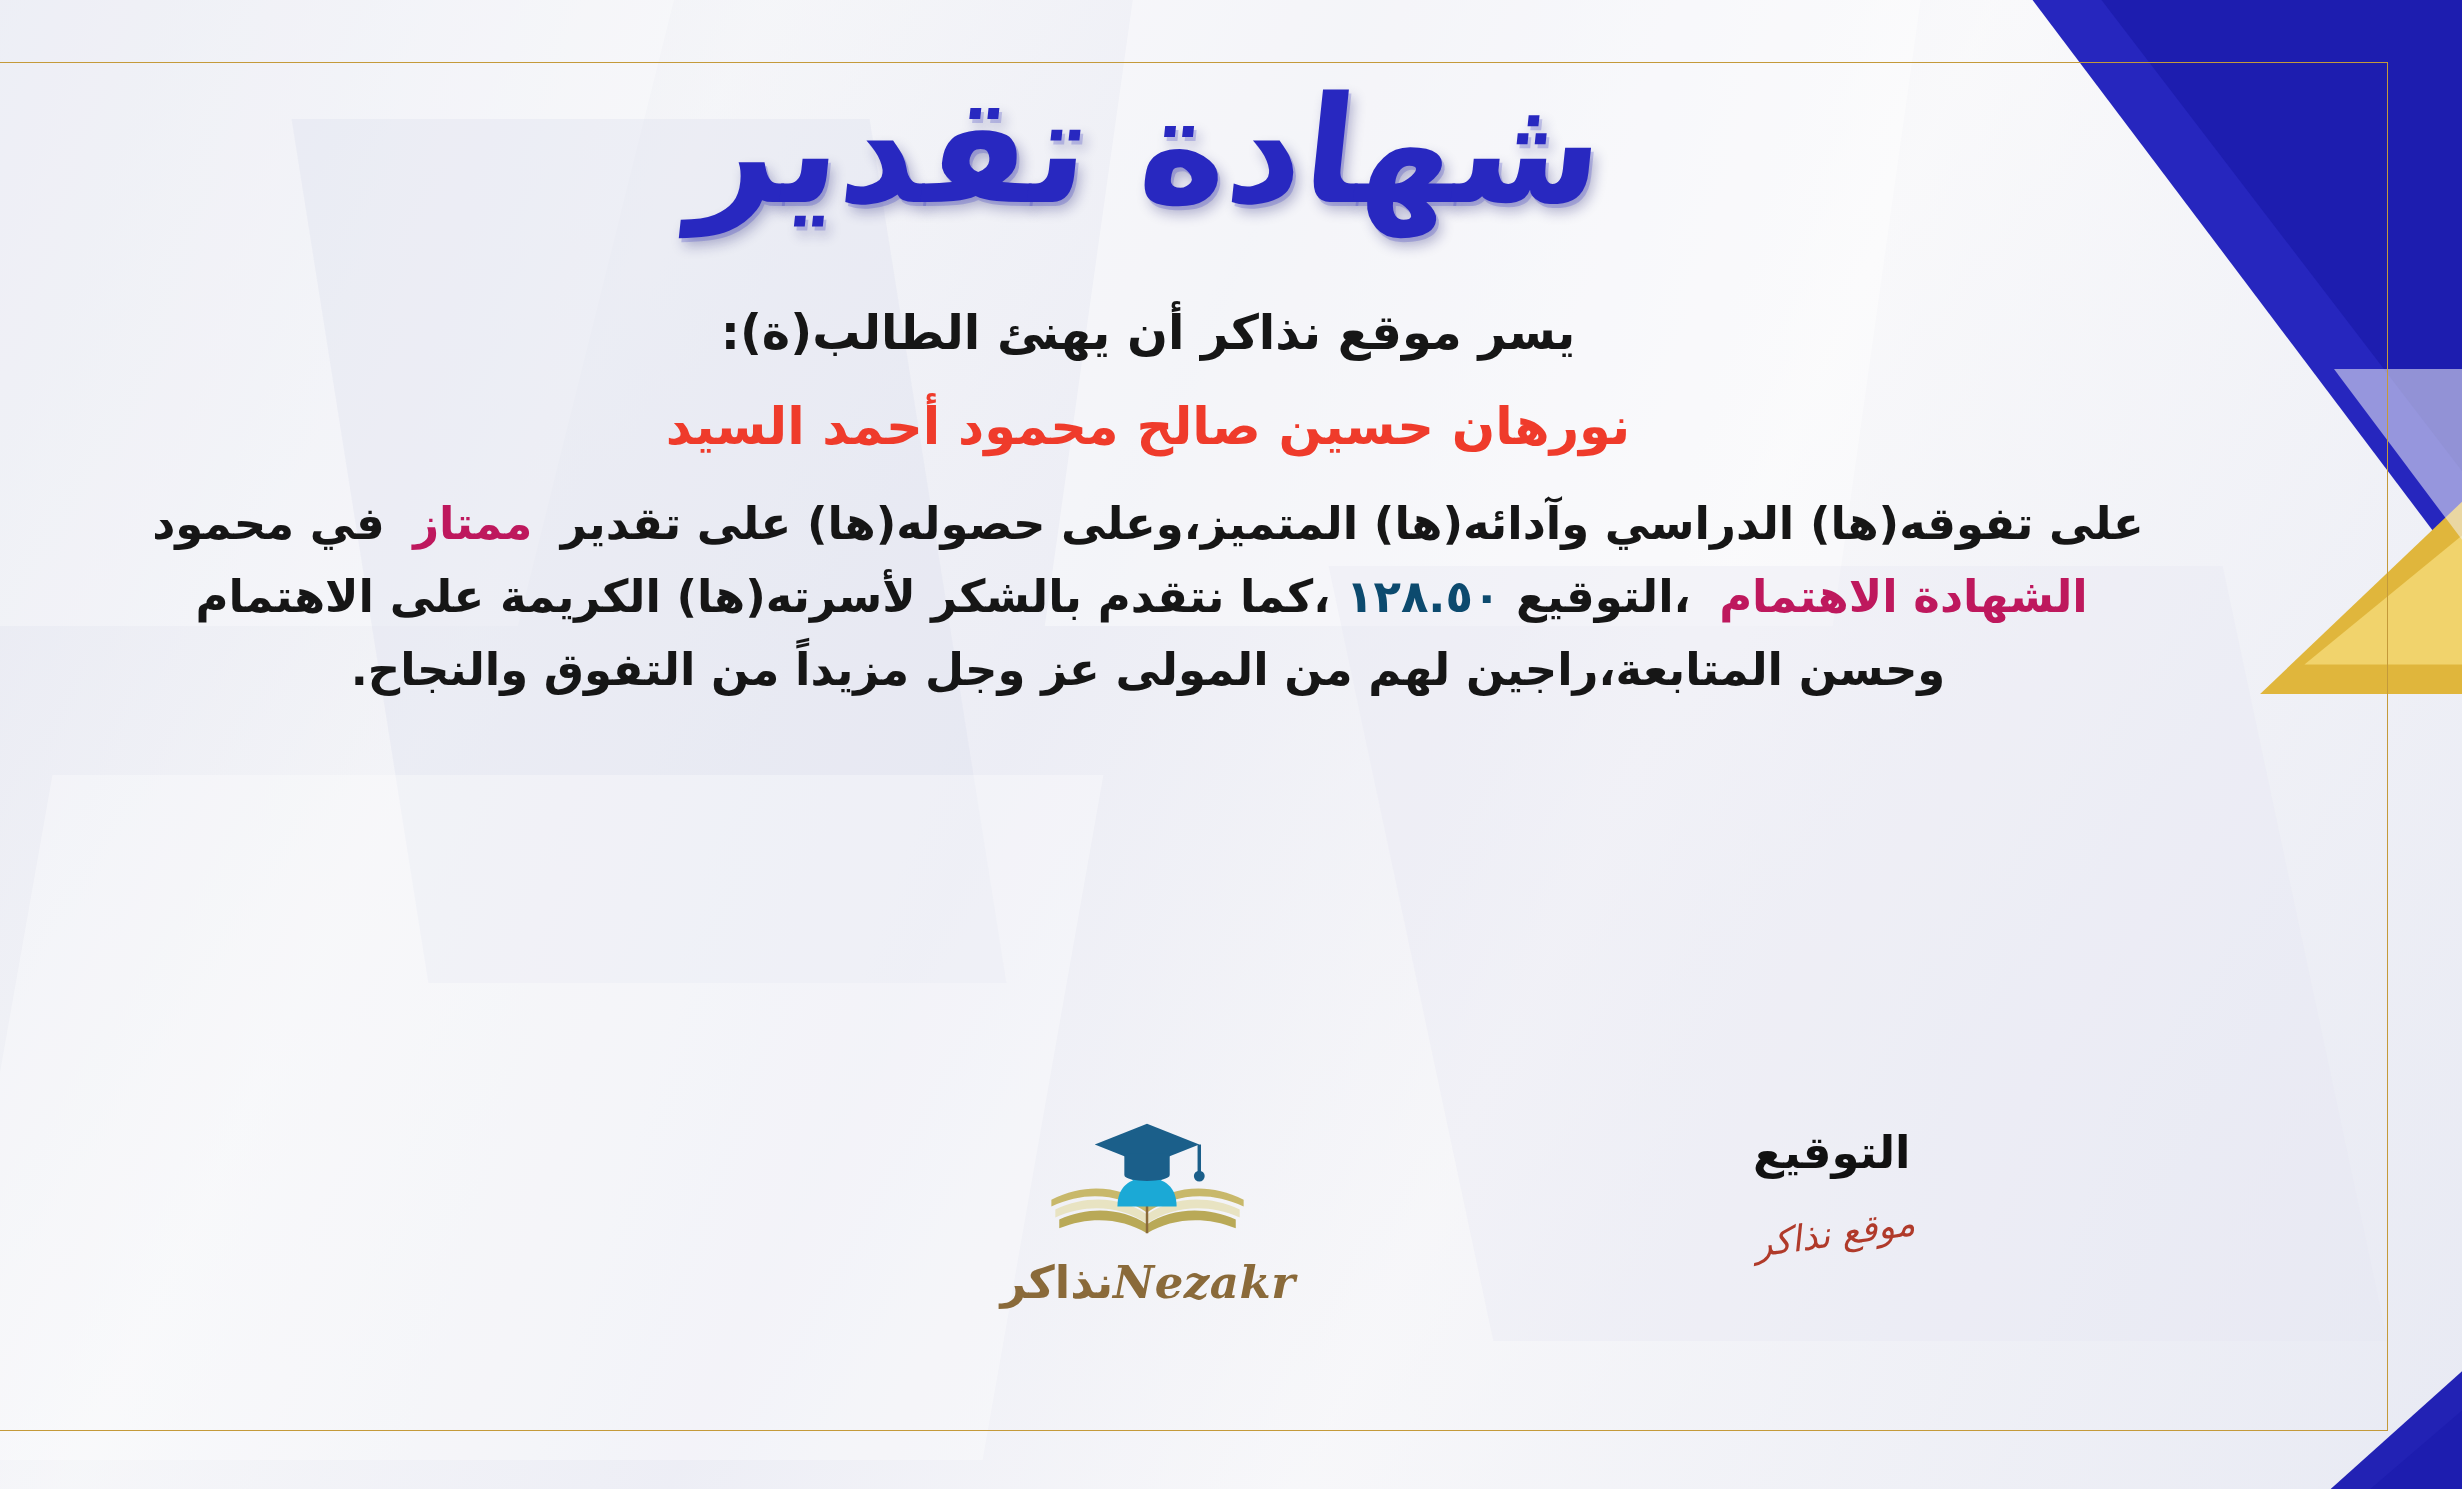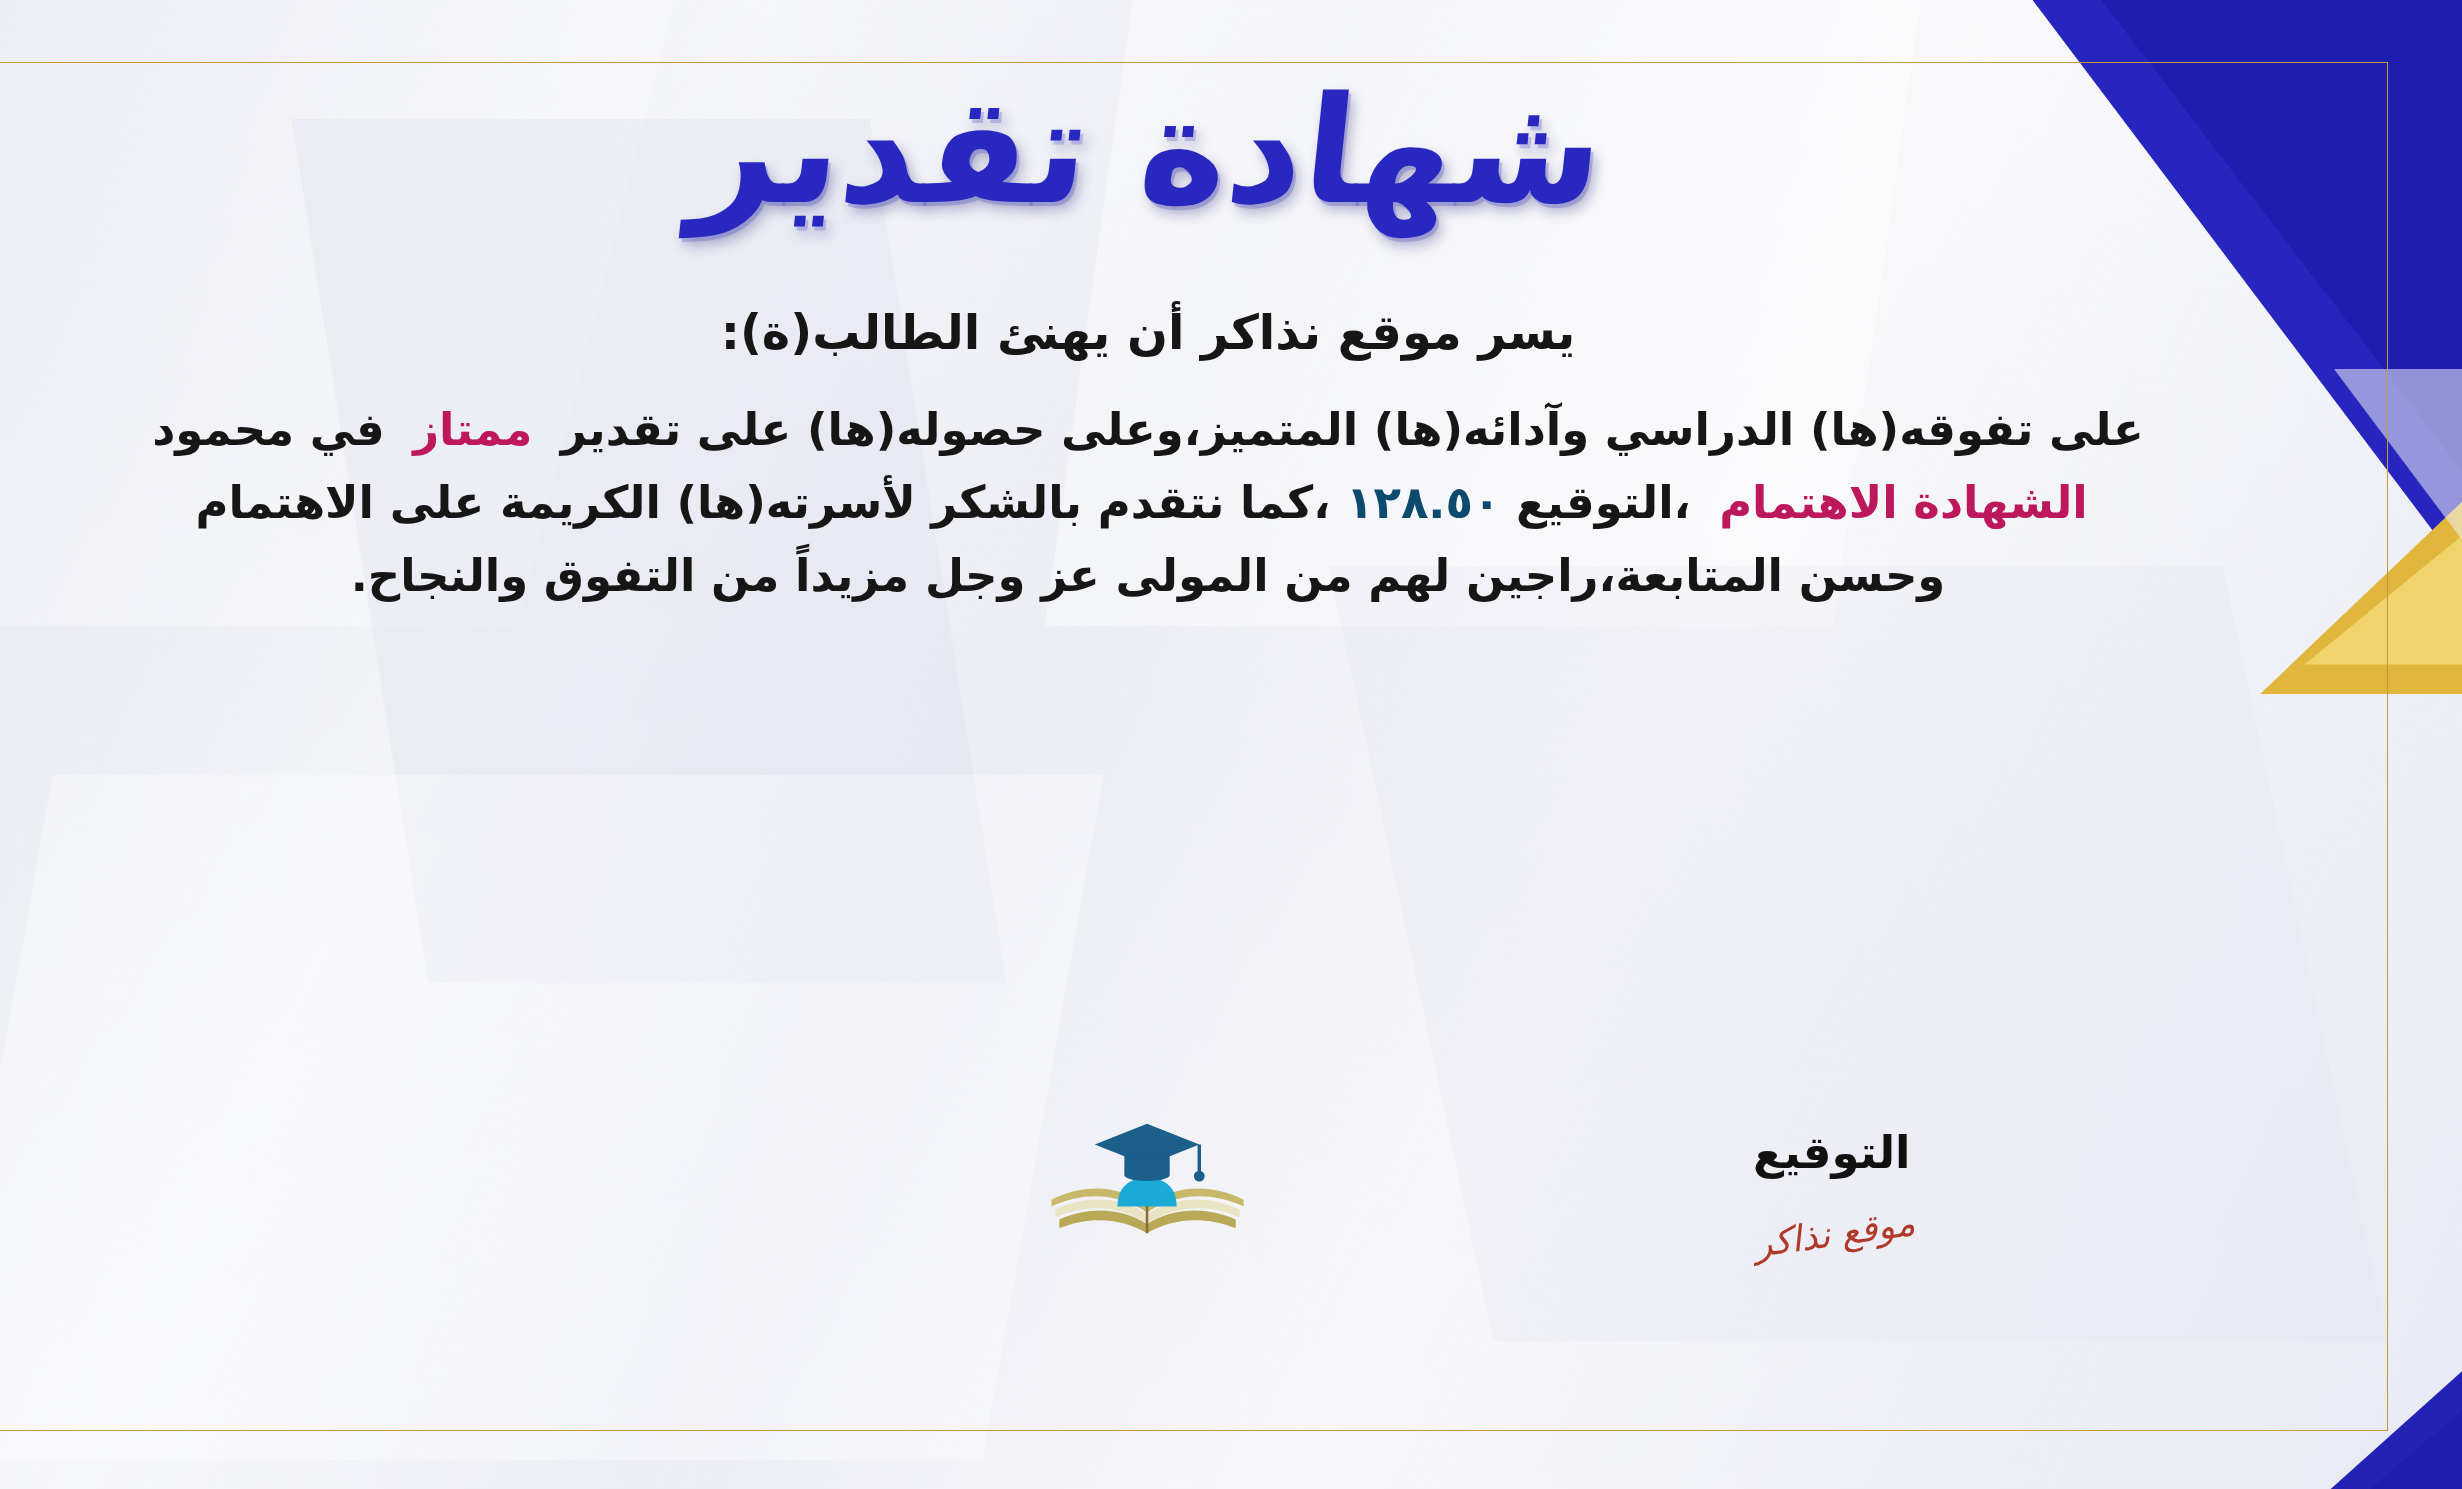--- a/index.html
+++ b/index.html
@@ -228,20 +228,21 @@
   <div class="gold-frame"></div>
 
   <div class="content">
 
     <div class="title">شهادة تقدير</div>
 
     <div class="body-block">
 
       <p class="line lead">يسر موقع نذاكر أن يهنئ الطالب(ة):</p>
 
+      <p class="student-name">نورهان حسين صالح محمود أحمد السيد</p>
 
       <p class="para">
         <span>على تفوقه(ها) الدراسي وآدائه(ها) المتميز،وعلى حصوله(ها) على تقدير</span>
         <span class="hl">ممتاز</span>
         <span>في محمود</span>
         <span class="hl">الشهادة الاهتمام</span>
         <span>،التوقيع</span>
         <span class="num">١٢٨.٥٠</span>
         <span>،كما نتقدم بالشكر لأسرته(ها) الكريمة على الاهتمام وحسن المتابعة،راجين لهم من المولى عز وجل مزيداً من التفوق والنجاح.</span>
       </p>
@@ -266,19 +267,22 @@
 
             <ellipse cx="212" cy="118" rx="40" ry="42" fill="#1ba9d6"></ellipse>
             <path d="M152 200 C152 160 176 142 212 142 C248 142 272 160 272 200 Z" fill="#1ba9d6"></path>
 
             <polygon points="212,32 318,74 212,116 106,74" fill="#1b5f8a"></polygon>
             <path d="M166 92 L166 136 C166 152 258 152 258 136 L258 92" fill="#1b5f8a"></path>
             <path d="M318 74 L318 132" stroke="#1b5f8a" stroke-width="7" fill="none"></path>
             <circle cx="318" cy="138" r="11" fill="#1b5f8a"></circle>
           </svg>
         </span>
+        <div class="logo-text">
+          <span class="lat">Nezakr</span><span>نذاكر</span>
+        </div>
       </div>
 
     </div>
 
   </div>
 </div>
 
 
 </body></html>

